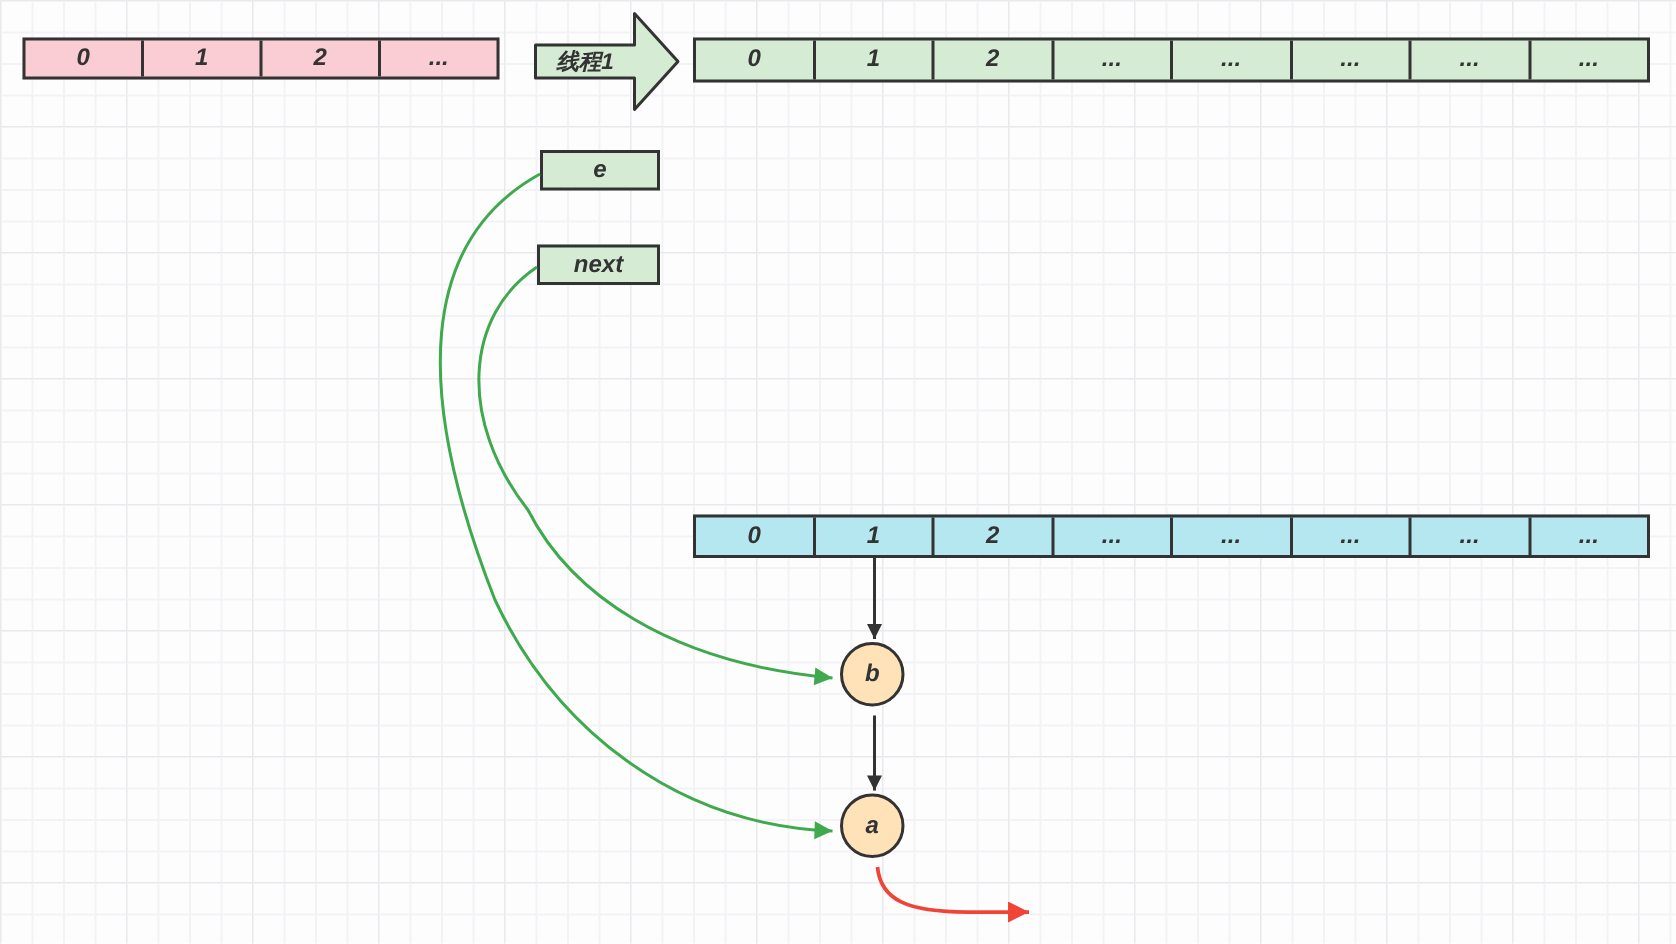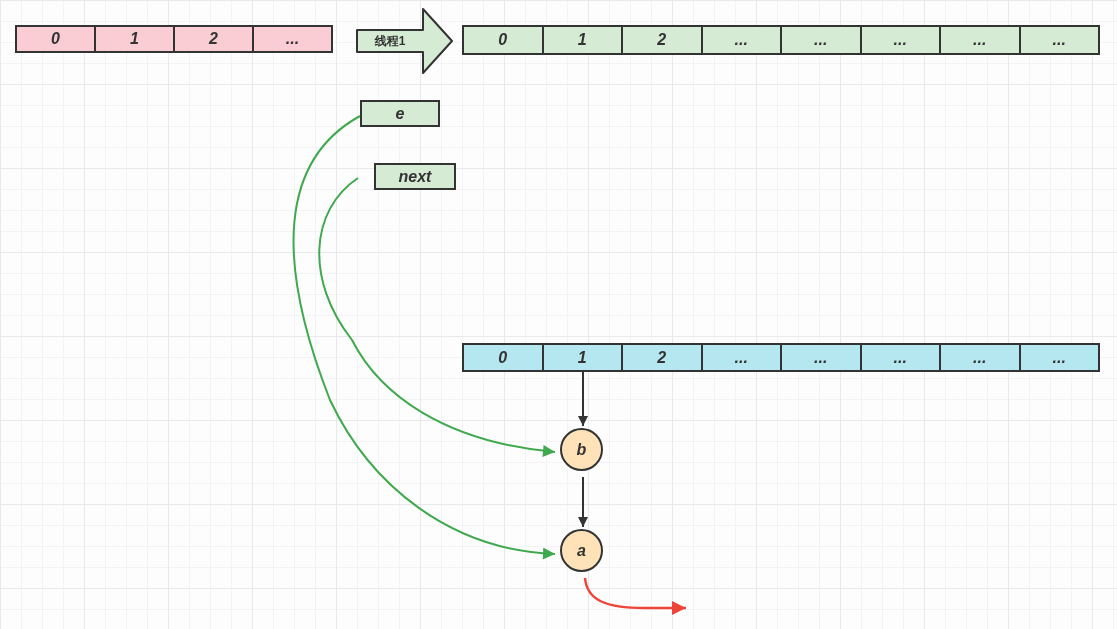--- a/index.html
+++ b/index.html
@@ -36,21 +36,21 @@
   }
   .node{
     width:43px;height:43px;
     border:2px solid #333333;border-radius:50%;
     display:flex;align-items:center;justify-content:center;
     font-style:italic;font-weight:bold;font-size:16px;color:#333333;
   }
   .arrow-label{
     position:absolute;z-index:4;
     display:flex;align-items:center;justify-content:center;
-    font-weight:bold;font-size:12px;color:#333333;
+    font-style:italic;font-weight:bold;font-size:15px;color:#333333;
     white-space:nowrap;
   }
   #overlay{position:absolute;left:0;top:0;z-index:3;pointer-events:none;}
   #overlay .thread-poly{stroke:#333333;stroke-width:2;stroke-linejoin:round;}
   #overlay path.connector{fill:none;}
 </style>
 </head>
 <body>
 
 <div id="app">
@@ -97,21 +97,21 @@
     <div class="cell">...</div>
     <div class="cell">...</div>
     <div class="cell">...</div>
     <div class="cell">...</div>
     <div class="cell">...</div>
   </div>
 
   <div class="shape ptr" style="left: 360px; top: 100px; width: 80px; height: 27px; background: rgb(213, 235, 212);">
     <span>e</span>
   </div>
-  <div class="shape ptr" style="left: 374px; top: 163px; width: 82px; height: 27px; background: rgb(213, 235, 212);">
+  <div class="shape ptr" style="left: 358px; top: 163px; width: 82px; height: 27px; background: rgb(213, 235, 212);">
     <span>next</span>
   </div>
 
   <div class="shape arr" style="left: 462px; top: 343px; width: 638px; height: 29px; background: rgb(181, 231, 240);">
     <div class="cell">0</div>
     <div class="cell">1</div>
     <div class="cell">2</div>
     <div class="cell">...</div>
     <div class="cell">...</div>
     <div class="cell">...</div>

